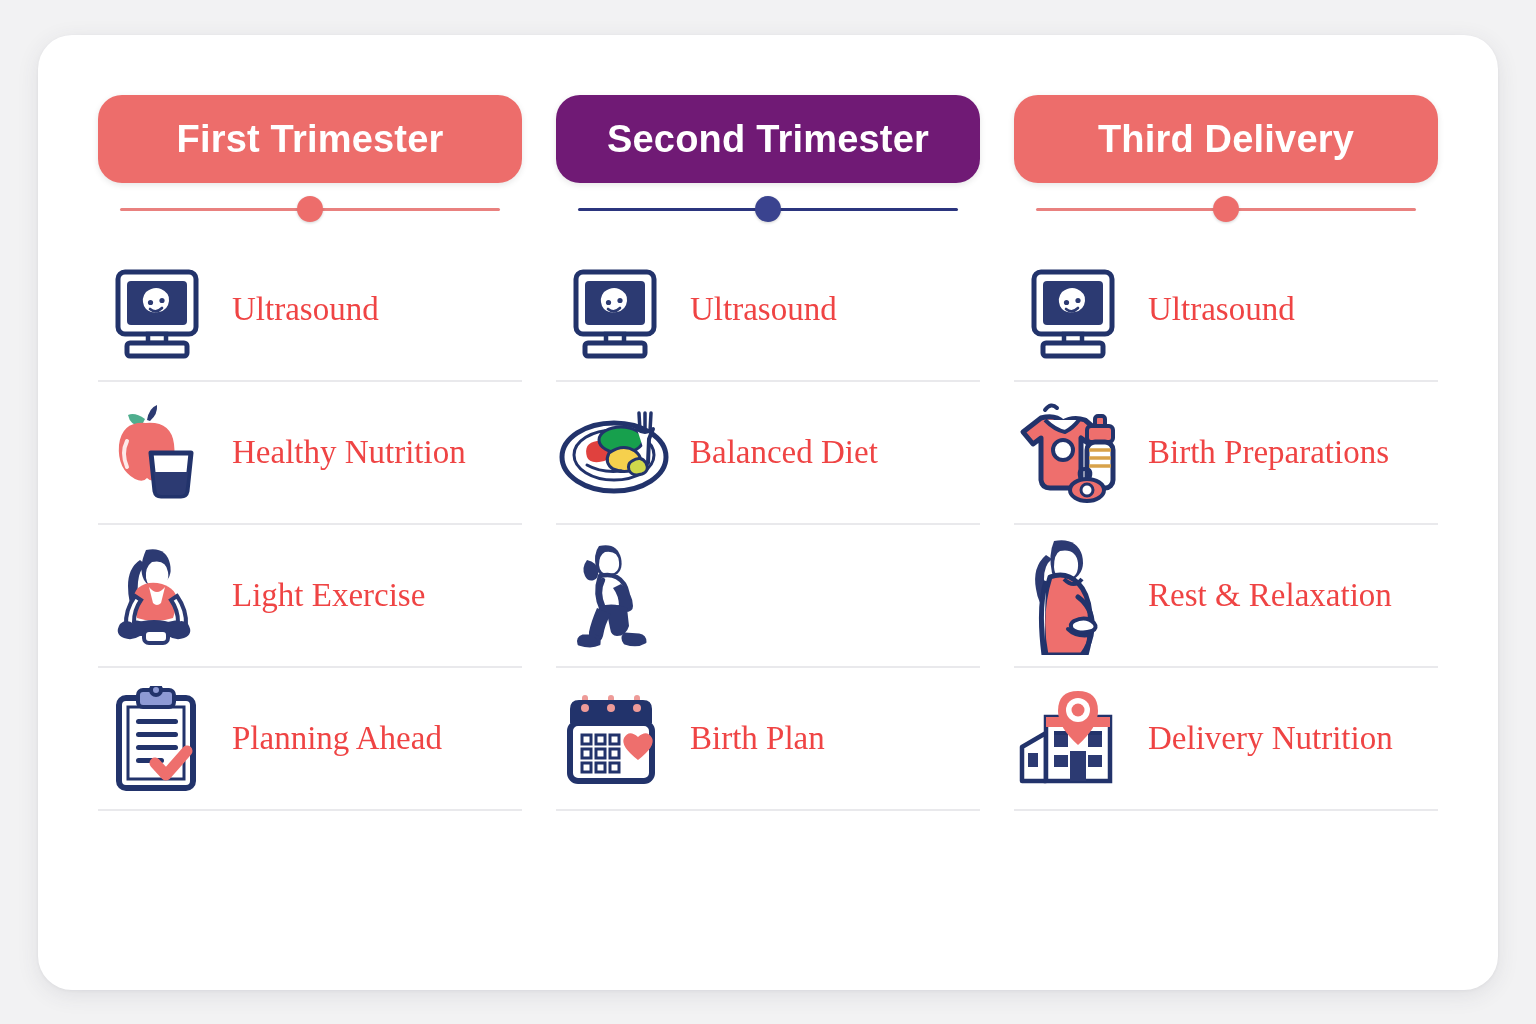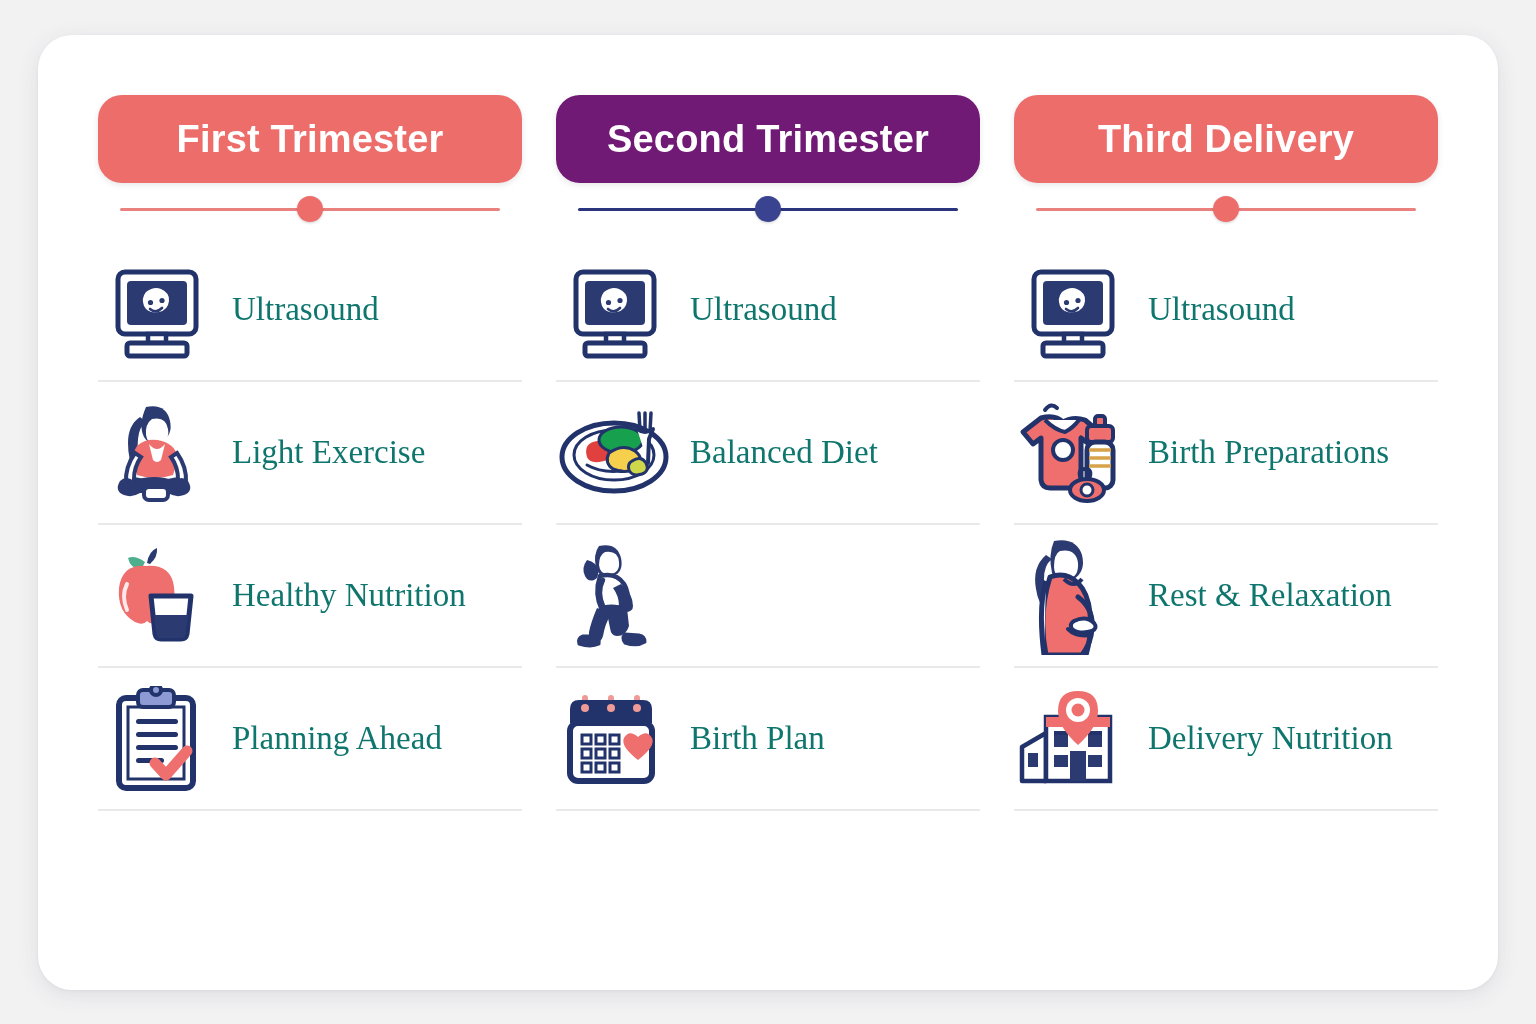--- a/index.html
+++ b/index.html
@@ -109,21 +109,21 @@
     display: flex;
     align-items: center;
     justify-content: center;
   }
   .row .icon svg { display: block; }
 
   .row .label {
     flex: 1 1 auto;
     font-family: "Liberation Serif", serif;
     font-size: 33px;
-    color: #0f766e;
+    color: #ef4444;
     line-height: 1.1;
     white-space: nowrap;
   }
 </style>
 </head>
 <body>
 
 <div class="page">
   <div class="card">
     <div class="columns">
@@ -147,46 +147,46 @@
                 <path d="M45 51 q6 5 12 -1" fill="none" stroke="#2c3a72" stroke-width="2.6" stroke-linecap="round"></path>
                 <rect x="43" y="76" width="18" height="9" fill="#fff" stroke="#22336b" stroke-width="4.5"></rect>
                 <rect x="22" y="85" width="60" height="13" rx="3" fill="#fff" stroke="#22336b" stroke-width="5"></rect>
               </svg>
             </span>
             <span class="label">Ultrasound</span>
           </div>
 
           <div class="row">
             <span class="icon">
+              <svg width="104" height="100" viewBox="0 0 104 100">
+                <path d="M40 16 q-10 -7 -17 -4 q2 10 13 12 z" fill="#4fae8e"></path>
+                <path d="M42 17 q2 -12 10 -15 q1 9 -7 16 z" fill="#2c3a72"></path>
+                <path d="M41 20 q-24 -2 -27 22 q-2 24 16 34 q8 4 12 -1 q5 5 13 0 q17 -11 14 -34 q-3 -23 -28 -21 z" fill="#ee6f6d"></path>
+                <path d="M22 38 q-6 12 0 26" fill="none" stroke="#fff" stroke-width="4" stroke-linecap="round" opacity=".85"></path>
+                <path d="M46 50 h40 l-4 38 q-1 5 -6 5 h-20 q-5 0 -6 -5 z" fill="#fff" stroke="#22336b" stroke-width="5" stroke-linejoin="round"></path>
+                <path d="M49 69 h34 l-2.5 19 q-0.5 4 -4.5 4 h-20 q-4 0 -4.5 -4 z" fill="#2c3a72"></path>
+              </svg>
+            </span>
+            <span class="label">Healthy Nutrition</span>
+          </div>
+
+          <div class="row">
+            <span class="icon">
               <svg width="110" height="108" viewBox="0 0 110 108">
                 <path d="M38 18 q-12 8 -12 26 q0 16 6 28 l10 -4 q-8 -14 -6 -28 q1 -12 8 -17 z" fill="#2c3a72"></path>
                 <path d="M44 8 q20 -4 24 14 q3 14 -8 20 q-12 6 -18 -4 q-6 -12 2 -30 z" fill="#2c3a72"></path>
                 <path d="M50 20 q14 -3 16 10 q2 12 -9 15 q-11 3 -13 -9 q-1 -11 6 -16 z" fill="#fff"></path>
                 <path d="M36 46 q10 -8 24 -4 q14 4 16 18 l-5 16 q-18 6 -36 0 l-4 -18 q1 -8 5 -12 z" fill="#ee6f6d"></path>
                 <path d="M47 45 q8 10 16 0 l-4 16 q-4 4 -8 0 z" fill="#fff"></path>
                 <path d="M33 54 q-10 14 -9 30 q14 5 30 5 q16 0 30 -5 q1 -16 -9 -30 l-6 4 q7 10 7 22 q-11 3 -22 3 q-11 0 -22 -3 q0 -12 7 -22 z" fill="#fff" stroke="#2c3a72" stroke-width="4"></path>
                 <path d="M18 82 q-6 10 4 14 q8 3 16 -2 l28 0 q8 5 16 2 q10 -4 4 -14 q-6 -6 -14 0 q-8 -4 -20 -4 q-12 0 -20 4 q-8 -6 -14 0 z" fill="#2c3a72"></path>
                 <rect x="42" y="88" width="24" height="13" rx="5" fill="#fff" stroke="#2c3a72" stroke-width="4"></rect>
               </svg>
             </span>
             <span class="label">Light Exercise</span>
-          </div>
-
-          <div class="row">
-            <span class="icon">
-              <svg width="104" height="100" viewBox="0 0 104 100">
-                <path d="M40 16 q-10 -7 -17 -4 q2 10 13 12 z" fill="#4fae8e"></path>
-                <path d="M42 17 q2 -12 10 -15 q1 9 -7 16 z" fill="#2c3a72"></path>
-                <path d="M41 20 q-24 -2 -27 22 q-2 24 16 34 q8 4 12 -1 q5 5 13 0 q17 -11 14 -34 q-3 -23 -28 -21 z" fill="#ee6f6d"></path>
-                <path d="M22 38 q-6 12 0 26" fill="none" stroke="#fff" stroke-width="4" stroke-linecap="round" opacity=".85"></path>
-                <path d="M46 50 h40 l-4 38 q-1 5 -6 5 h-20 q-5 0 -6 -5 z" fill="#fff" stroke="#22336b" stroke-width="5" stroke-linejoin="round"></path>
-                <path d="M49 69 h34 l-2.5 19 q-0.5 4 -4.5 4 h-20 q-4 0 -4.5 -4 z" fill="#2c3a72"></path>
-              </svg>
-            </span>
-            <span class="label">Healthy Nutrition</span>
           </div>
 
           <div class="row">
             <span class="icon">
               <svg width="96" height="106" viewBox="0 0 96 106">
                 <rect x="10" y="12" width="74" height="90" rx="7" fill="#fff" stroke="#22336b" stroke-width="6"></rect>
                 <rect x="19" y="21" width="56" height="72" fill="#fff" stroke="#22336b" stroke-width="3"></rect>
                 <rect x="29" y="4" width="36" height="17" rx="5" fill="#8e9ad4" stroke="#22336b" stroke-width="4"></rect>
                 <circle cx="47" cy="4" r="5" fill="#8e9ad4" stroke="#22336b" stroke-width="4"></circle>
                 <rect x="27" y="33" width="42" height="5" rx="2.5" fill="#22336b"></rect>

